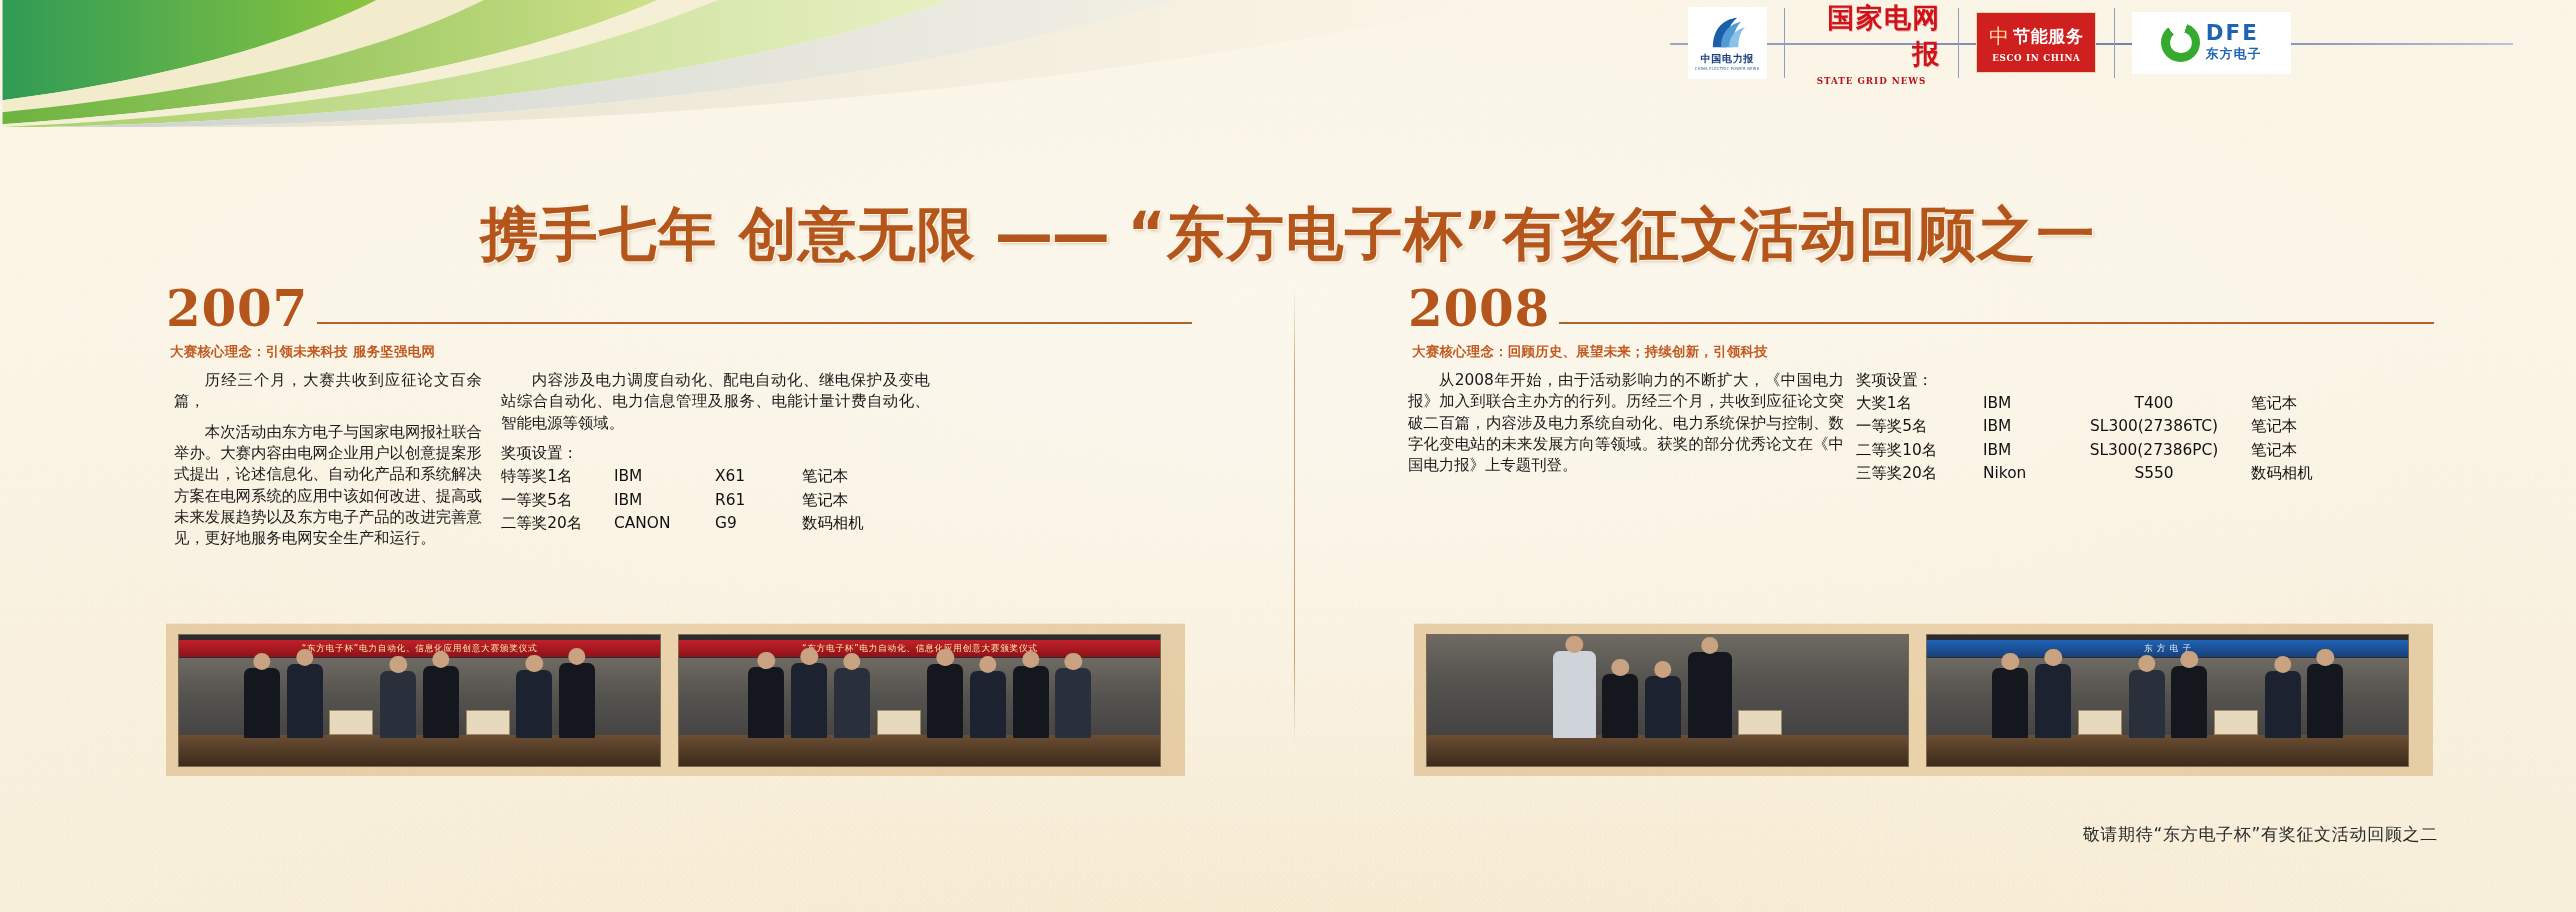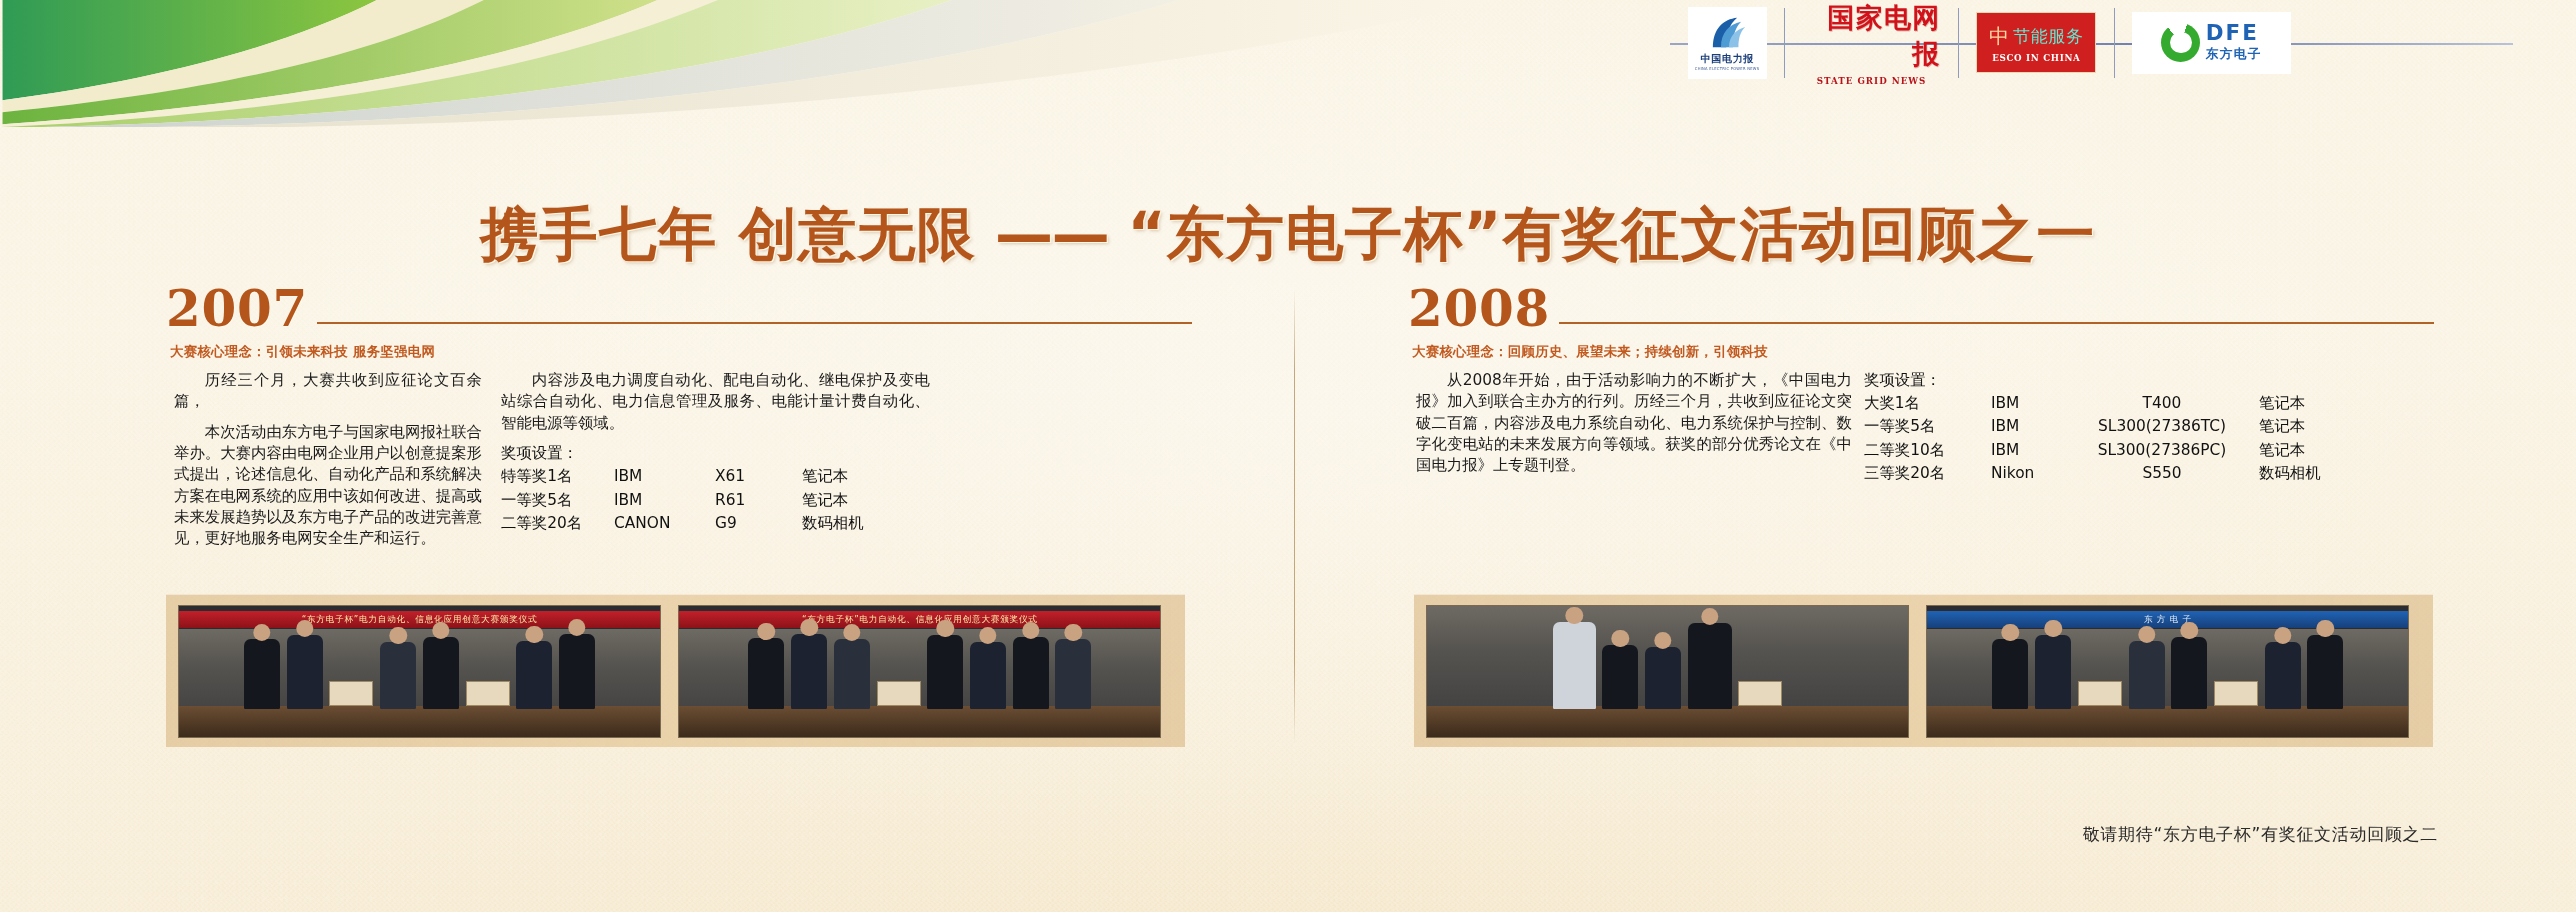--- a/index.html
+++ b/index.html
@@ -63,21 +63,21 @@
     font-family:"DejaVu Serif","Liberation Serif",serif;
     text-shadow:0.7px 0.7px 0 rgba(150,0,0,.25);
   }
   .lg2 .en{font-size:8.7px;color:#b8131a;letter-spacing:1px;margin-top:3.4px;
            font-family:"DejaVu Serif","Liberation Serif",serif;font-weight:700;}
 
   
   .lg3{width:118px;height:59px;background:#cf1f1f;border:0.7px solid #e8d8b4;}
   .lg3 .row{display:flex;align-items:center;gap:4px;}
   .lg3 .glyph{font-size:20px;color:#ffd9a0;font-family:"DejaVu Serif","Liberation Serif",serif;}
-  .lg3 .cn{font-size:17px;color:#5eead4;font-weight:400;letter-spacing:0.7px;}
+  .lg3 .cn{font-size:17px;color:#ffffff;font-weight:700;letter-spacing:0.7px;}
   .lg3 .en{font-size:8.7px;color:#fff;letter-spacing:0.7px;margin-top:2.7px;
            font-family:"DejaVu Serif","Liberation Serif",serif;font-weight:700;}
 
   
   .lg4{width:119px;height:62px;flex-direction:row;gap:5.4px;padding:0 20px;justify-content:center;}
   .lg4 .cmark{width:39px;height:39px;border-radius:50%;
     background:conic-gradient(from 20deg,#34aa2e 0deg 300deg, rgba(0,0,0,0) 300deg 360deg);
     position:relative;}
   .lg4 .cmark:after{content:"";position:absolute;left:8.7px;top:8.7px;width:21.4px;height:21.4px;border-radius:50%;background:#fff;}
   .lg4 .tx{display:flex;flex-direction:column;align-items:flex-start;}
@@ -105,38 +105,38 @@
   }
   .year-rule{flex:1;height:2px;background:#b06227;margin-bottom:8px;}
   .concept{
     margin-top:10.7px;margin-left:4px;font-size:13.4px;color:#c25a20;font-weight:700;letter-spacing:0.3px;
   }
   .cols{display:flex;margin-top:9.4px;}
   .col{font-size:15.4px;line-height:1.38;color:#1a1a1a;text-align:justify;}
   .col p{margin:0 0 9.4px 0;text-indent:2em;}
   .c2007-left{width:308px;margin-left:8px;}
   .c2007-right{width:429px;margin-left:19px;}
-  .c2008-left{width:436px;margin-left:8px;}
+  .c2008-left{width:436px;}
   .c2008-right{width:563px;margin-left:12px;}
 
   .awards{font-size:15.4px;line-height:1.42;color:#111;}
   .awards .hd{margin-bottom:1.3px;}
   .aw-tbl{border-collapse:collapse;}
   .aw-tbl td{padding:0 0 1.3px 0;font-size:15.4px;color:#111;white-space:nowrap;vertical-align:top;}
   .t7 td:nth-child(1){width:113px;}
   .t7 td:nth-child(2){width:101px;}
   .t7 td:nth-child(3){width:87px;}
   .t8 td:nth-child(1){width:127px;}
   .t8 td:nth-child(2){width:74px;}
   .t8 td:nth-child(3){width:194px;text-align:center;}
   .t8 td:nth-child(4){text-align:left;}
 
   
   .strip{
-    position:absolute;top:594px;height:153px;
+    position:absolute;top:623px;height:153px;
     background:linear-gradient(90deg,rgba(214,176,120,.55) 0%,rgba(225,192,140,.62) 50%,rgba(214,176,120,.55) 100%);
     border-top:0.7px solid rgba(255,255,255,.5);
     display:flex;align-items:center;gap:17.4px;padding:0 12px;box-sizing:border-box;
   }
   .strip-2007{left:166px;width:1019px;}
   .strip-2008{left:1414px;width:1019px;}
   .photo{width:481px;height:131px;position:relative;overflow:hidden;border:0.7px solid #7a6a52;background:#2b2b30;}
   .photo .bannerline{
     position:absolute;left:0;right:0;top:5.4px;height:17.4px;
     background:linear-gradient(180deg,#c2202a,#8d1219);

